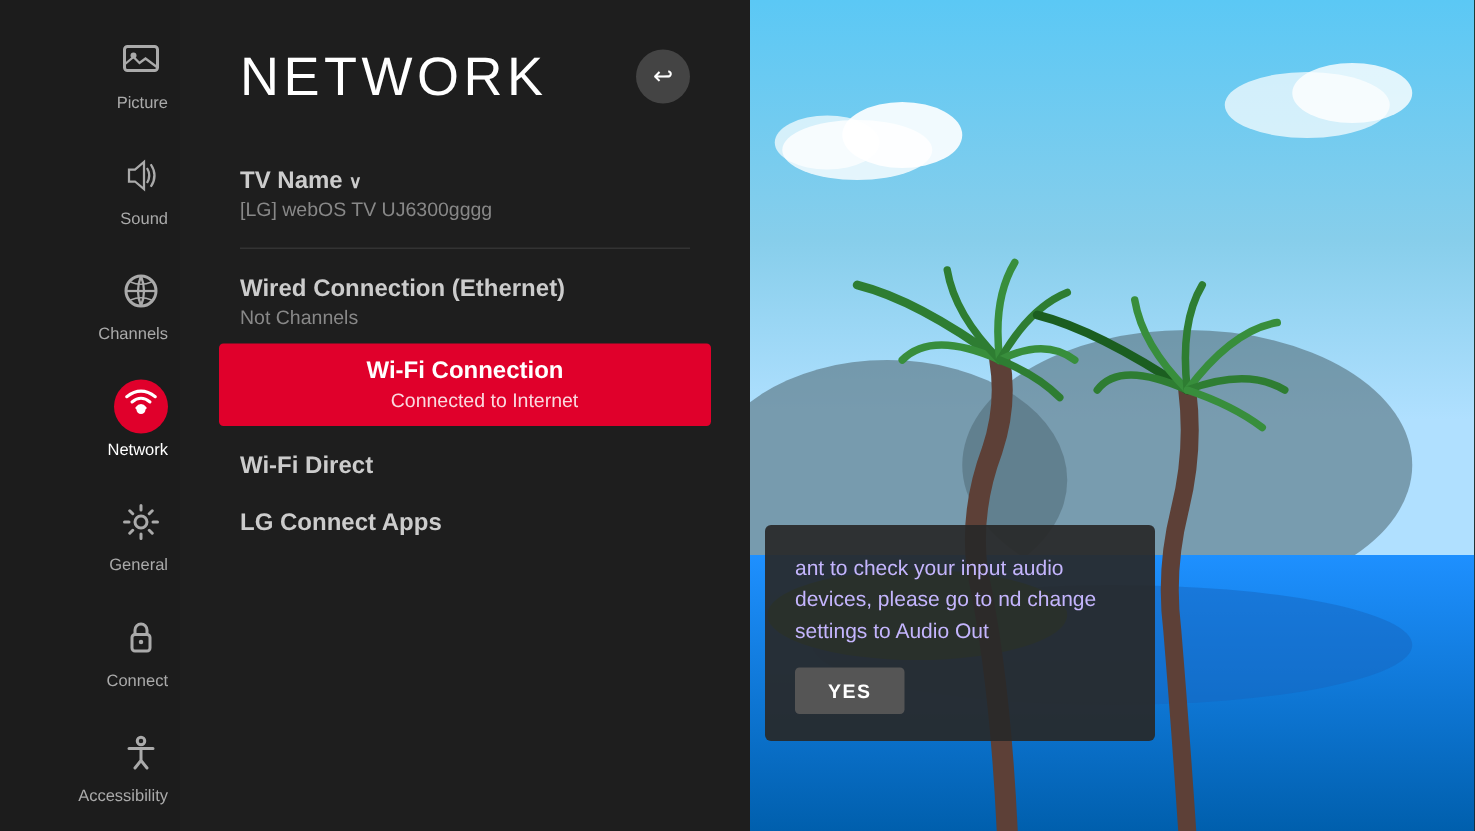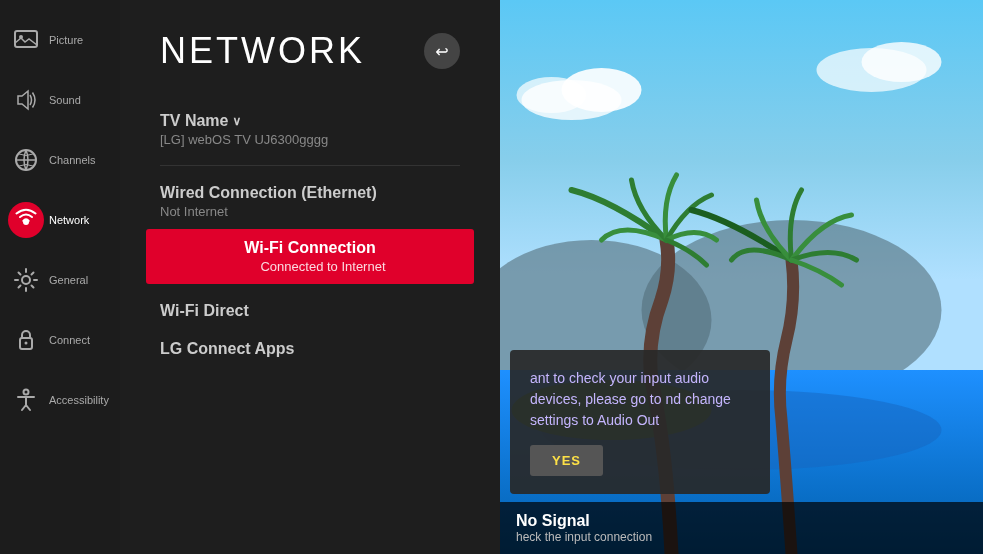--- a/index.html
+++ b/index.html
@@ -32,22 +32,22 @@
       flex-direction: column;
       align-items: center;
       padding-top: 10px;
       gap: 0;
       z-index: 10;
     }
 
     .sidebar-item {
       width: 100%;
       display: flex;
-      flex-direction: row;
-      align-items: center;
+      flex-direction: column;
+      align-items: flex-end;
       padding: 12px 8px;
       cursor: pointer;
       color: #aaa;
       font-size: 12px;
       gap: 5px;
     }
 
     .sidebar-item.active {
       color: #fff;
     }
@@ -201,21 +201,21 @@
 
     .dialog-text {
       color: #c4b5fd;
       font-size: 14px;
       line-height: 1.5;
       margin-bottom: 14px;
     }
 
     .dialog-yes-btn {
       background: #555;
-      color: #fde047;
+      color: #ffffff;
       border: none;
       padding: 8px 22px;
       border-radius: 3px;
       font-size: 13px;
       font-weight: 700;
       cursor: pointer;
       letter-spacing: 1px;
     }
 
     
@@ -345,21 +345,21 @@
         <span>TV Name</span>
         <span class="arrow-down">∨</span>
       </div>
       <div class="menu-item-subtitle">[LG] webOS TV UJ6300gggg</div>
     </div>
 
     <hr class="divider">
 
     <div class="menu-item">
       <div class="menu-item-title">Wired Connection (Ethernet)</div>
-      <div class="menu-item-subtitle">Not Internet</div>
+      <div class="menu-item-subtitle">Not Channels</div>
     </div>
 
     <div class="menu-item highlighted">
       <div class="menu-item-title">Wi-Fi Connection</div>
       <div class="menu-item-subtitle">Connected to Internet</div>
     </div>
 
     <div class="menu-item" style="margin-top:8px;">
       <div class="menu-item-title">Wi-Fi Direct</div>
     </div>
@@ -427,20 +427,16 @@
         <ellipse cx="60" cy="95" rx="35" ry="18" fill="white" opacity="0.7"></ellipse>
         <ellipse cx="380" cy="70" rx="55" ry="22" fill="white" opacity="0.7"></ellipse>
         <ellipse cx="410" cy="62" rx="40" ry="20" fill="white" opacity="0.8"></ellipse>
       </svg>
 
       <div class="dialog-overlay">
         <div class="dialog-text">ant to check your input audio devices, please go to nd change settings to Audio Out</div>
         <button class="dialog-yes-btn">YES</button>
       </div>
 
-      <div class="no-signal-bar">
-        <div class="no-signal-title">No Signal</div>
-        <div class="no-signal-subtitle">heck the input connection</div>
-      </div>
     </div>
   </div>
 
 </div>
 
 </body></html>

